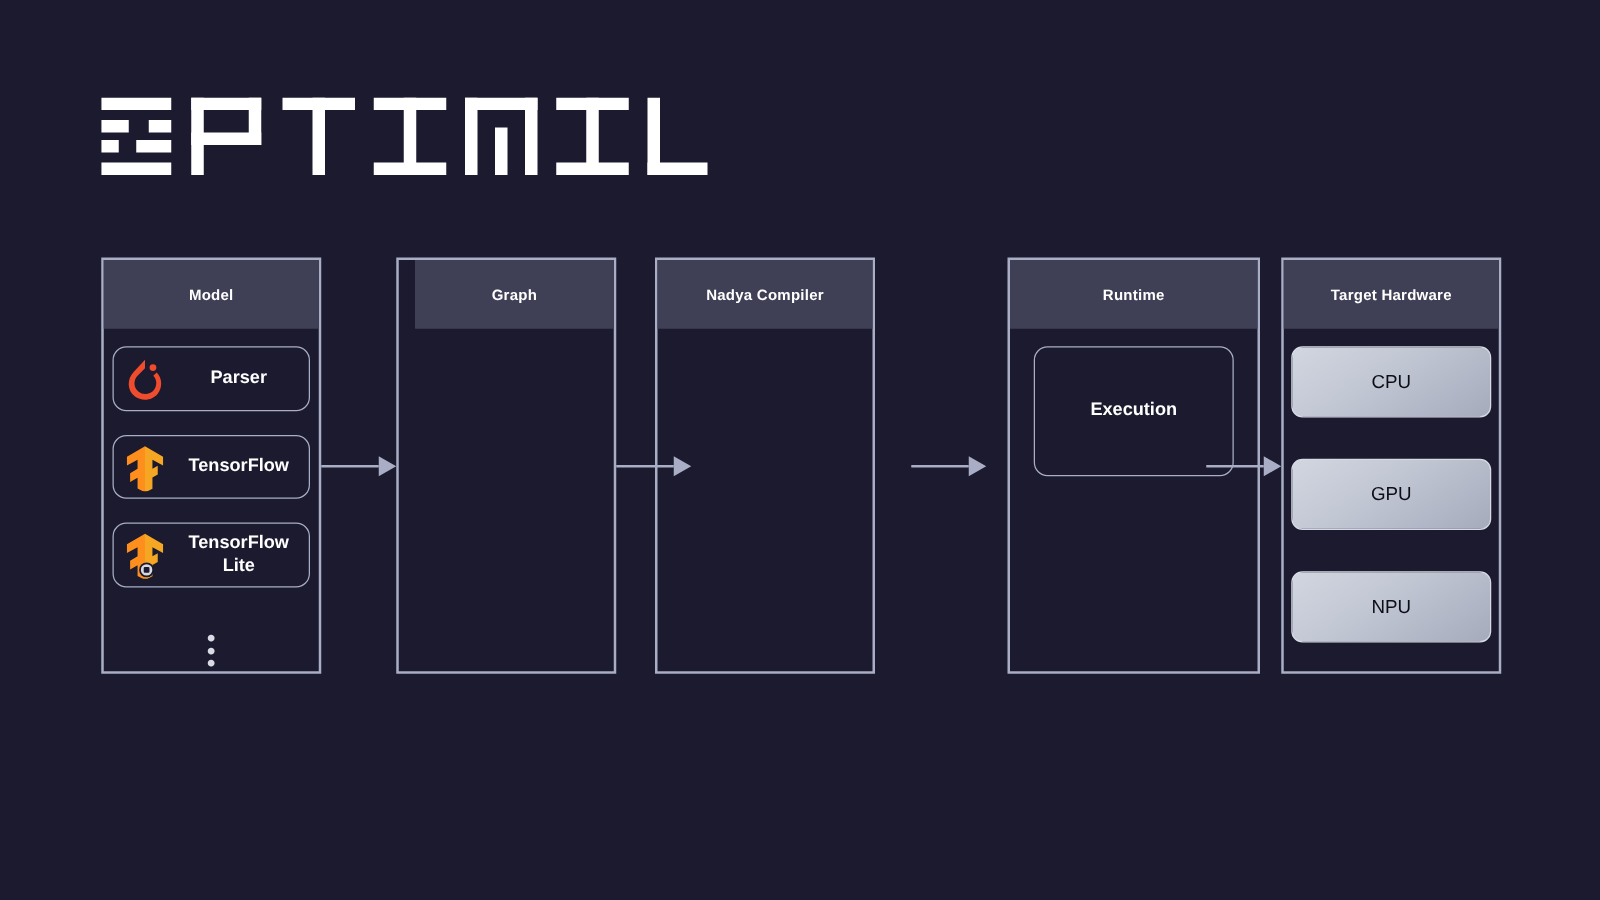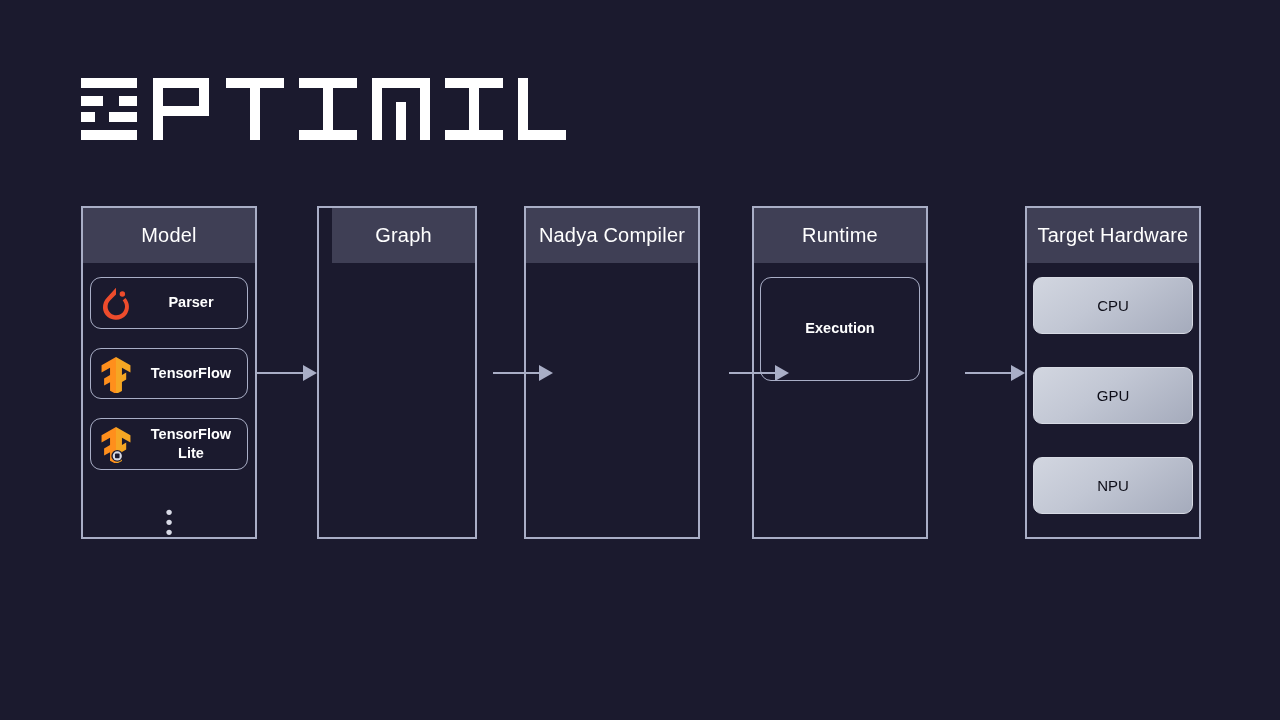--- a/index.html
+++ b/index.html
@@ -41,22 +41,22 @@
     top: 206px;
     height: 333px;
   }
   .panel-header {
     height: 55px;
     background: #3f3f55;
     display: flex;
     align-items: center;
     justify-content: center;
     color: #ffffff;
-    font-size: 20px;
-    font-weight: normal;
+    font-size: 12px;
+    font-weight: bold;
     letter-spacing: 0.2px;
   }
   .panel-body {
     position: relative;
     height: calc(100% - 55px);
     display: flex;
     flex-direction: column;
     align-items: center;
     padding-top: 14px;
     box-sizing: border-box;
@@ -222,29 +222,29 @@
       </div>
 
       <div class="ellipsis">
         <span>•</span>
           <span>•</span>
           <span>•</span>
       </div>
     </div>
   </div>
 
-  <div class="panel" style="left:317px; width:160px;padding-left:13px;">
+  <div class="panel" style="left:317px; width:176px;padding-left:13px;">
     <div class="panel-header">Graph</div>
   </div>
 
   <div class="panel" style="left:524px; width:176px;">
     <div class="panel-header">Nadya Compiler</div>
   </div>
 
-  <div class="panel" style="left:752px; width:176px;">
+  <div class="panel" style="left:806px; width:202px;">
     <div class="panel-header">Runtime</div>
     <div class="panel-body">
       <div class="node proc-node bold" style="height:104px;">Execution</div>
     </div>
   </div>
 
   <div class="panel" style="left:1025px; width:176px;">
     <div class="panel-header">Target Hardware</div>
     <div class="panel-body">
       <div class="node hw-node">CPU</div>

